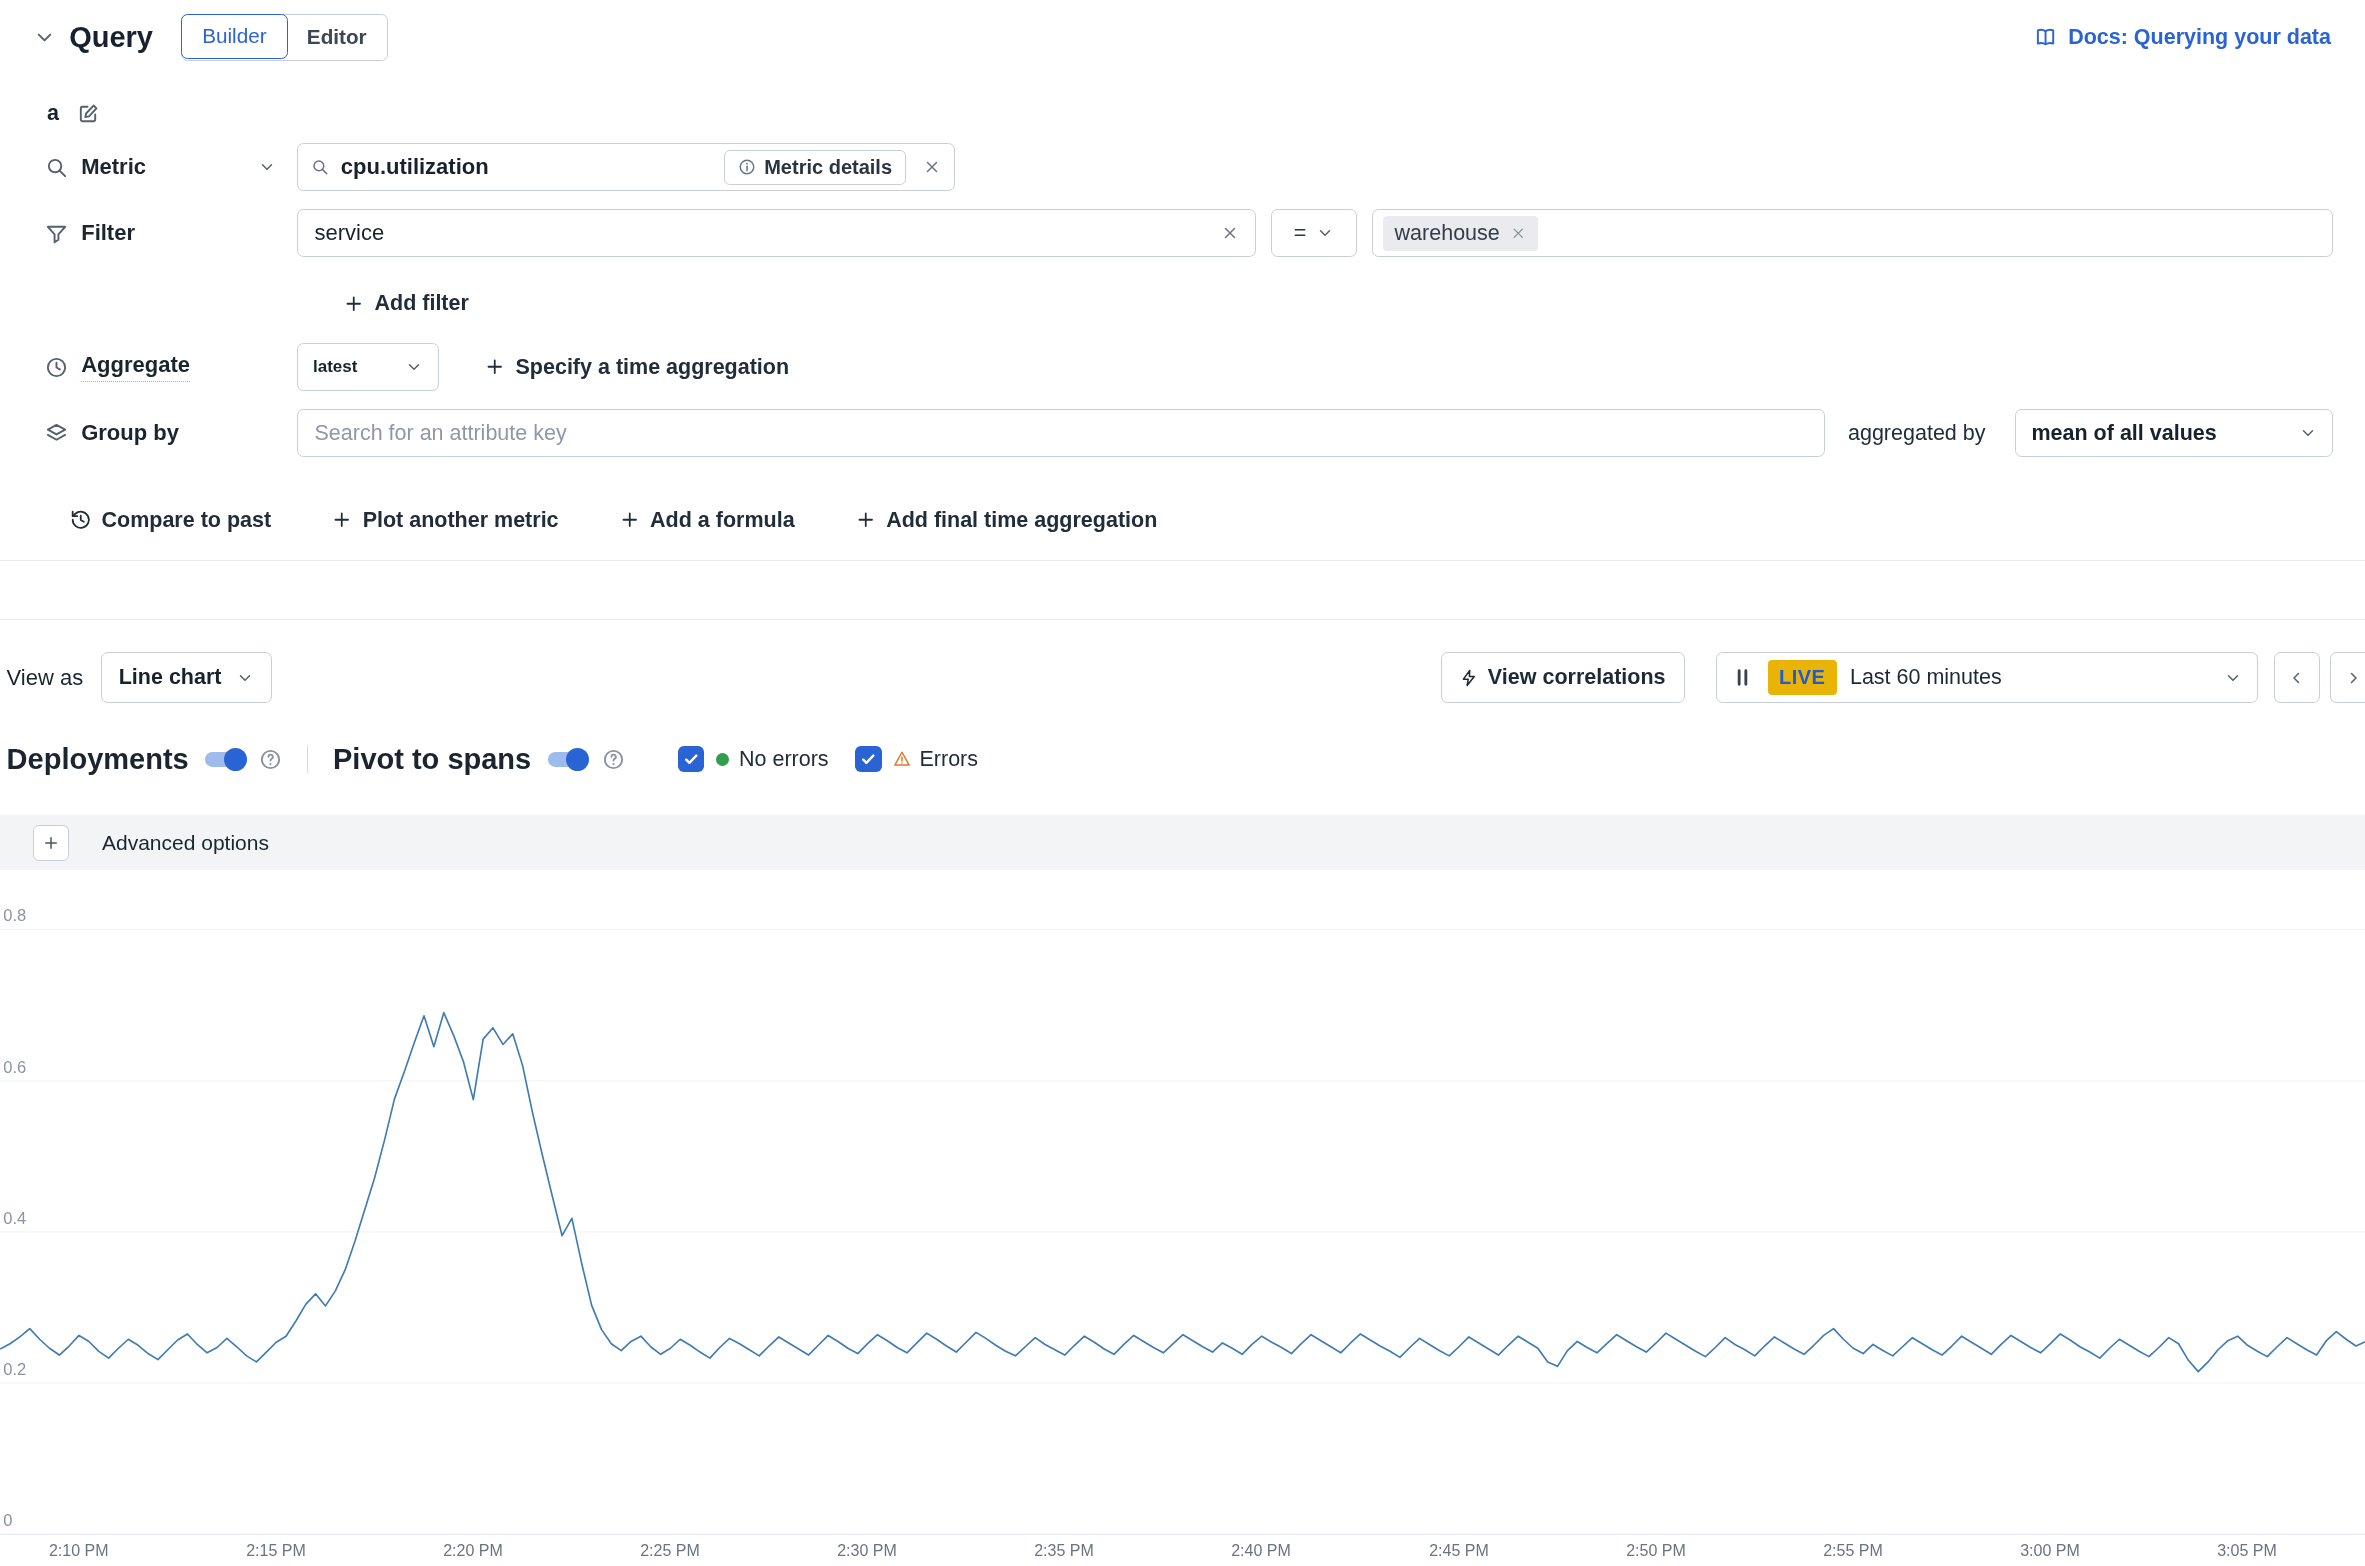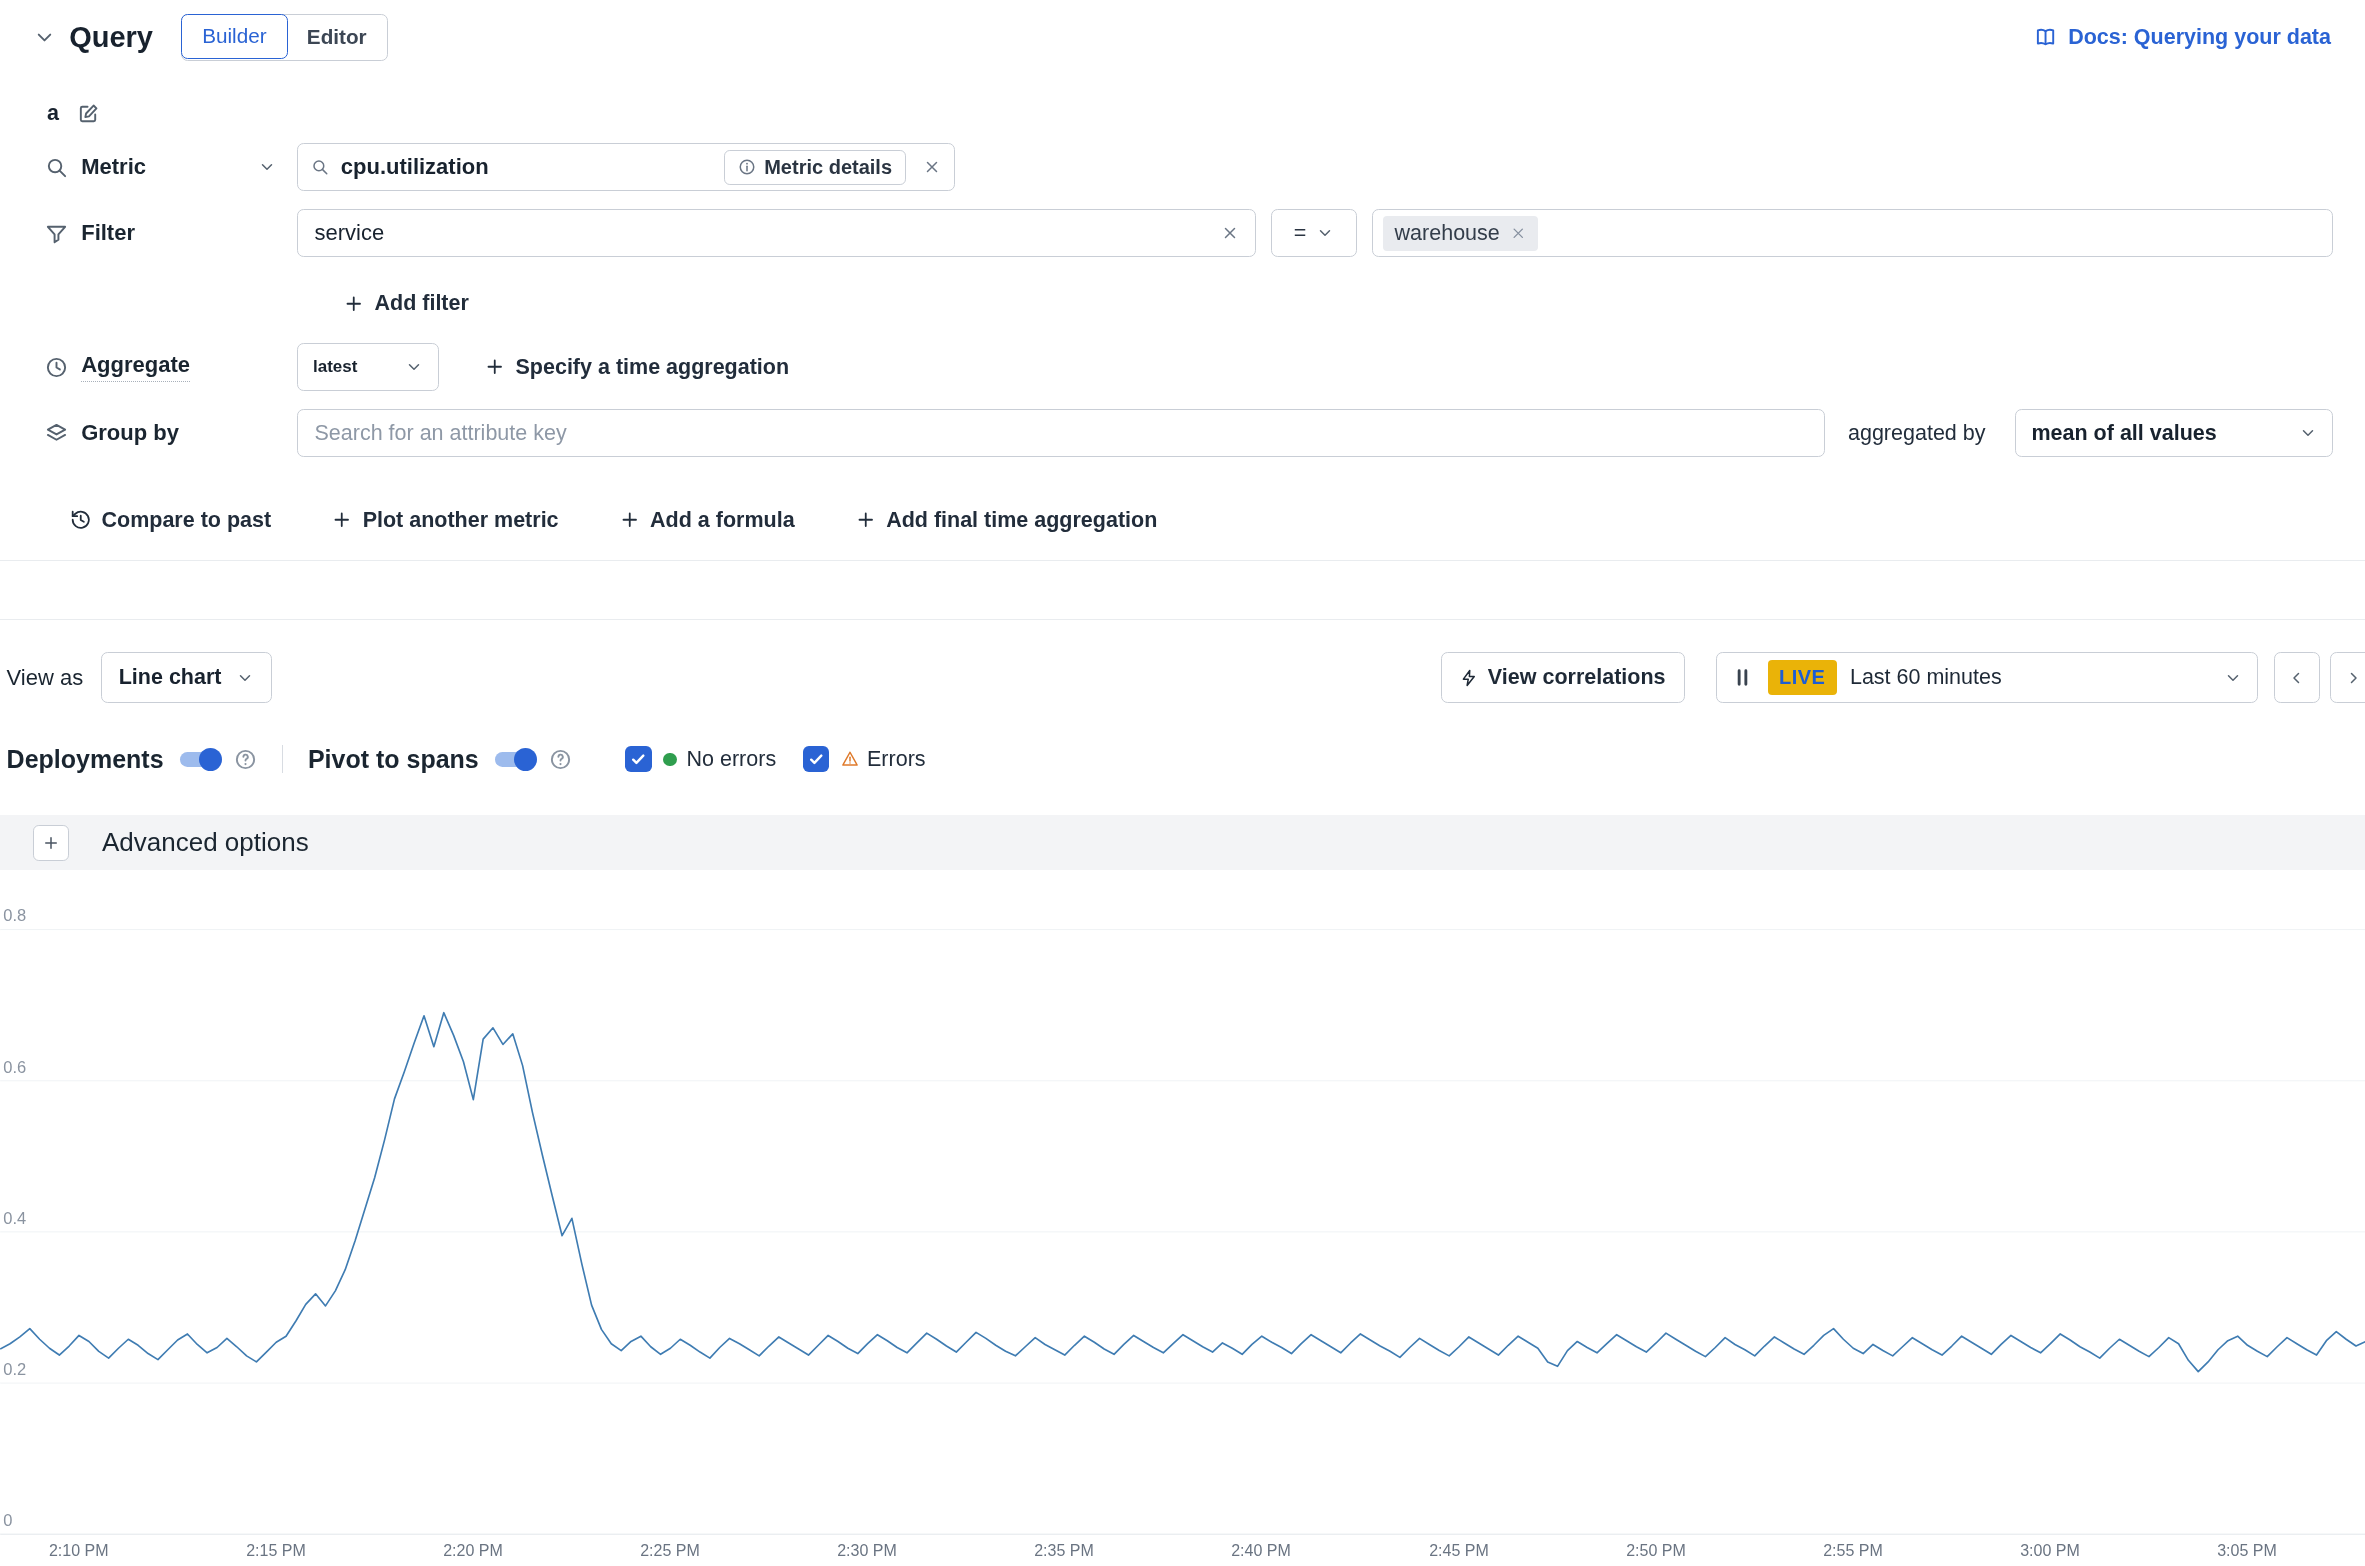--- a/index.html
+++ b/index.html
@@ -78,35 +78,35 @@
   .pause-btn{width:51px;display:flex;justify-content:center;background:none;border:none;color:#39434f}
   .live-badge{background:#eab308;color:#1c5dd4;font-weight:700;font-size:20px;padding:5.8px 11.6px;border-radius:4.1px;letter-spacing:0.4px}
   .range-label{margin-left:13.2px;font-size:21.5px;color:#1e2936}
   .live-caret{margin-left:auto;color:var(--muted);background:none;border:none;display:flex}
   .nav-btn{width:46px;height:51px;border:0.8px solid var(--border);border-radius:6.6px;background:#fff;display:flex;align-items:center;justify-content:center;color:var(--muted)}
   .prev{margin-left:16.5px}
   .next{margin-left:10px;margin-right:-10px}
 
   
   .togglebar{display:flex;align-items:center;margin-top:35px;height:40px;padding-left:6.6px}
-  .tlabel{font-weight:700;font-size:25px;color:#1a2530}
+  .tlabel{font-weight:700;font-size:29px;color:#1a2530}
   .toggle{width:39px;height:15px;border-radius:7.4px;background:#9dbbed;position:relative;margin:0 15px 0 16.5px;border:none}
   .toggle::after{content:'';position:absolute;right:-2.5px;top:-4.1px;width:23px;height:23px;border-radius:50%;background:var(--accent)}
   .help-btn{background:none;border:none;color:#8a94a1;display:flex}
   .vdiv{width:0.8px;height:28px;background:#d8dce2;margin:0 25px}
   .checkbox{width:26.5px;height:26.5px;border-radius:5.8px;background:var(--accent);border:none;display:flex;align-items:center;justify-content:center;margin-left:53px}
   .checkbox.second{margin-left:26.5px}
   .dot{width:13.2px;height:13.2px;border-radius:50%;background:#2f9e4e;margin:0 10px 0 11.6px}
   .warn-ic{color:#df7a2b;margin:0 8.3px 0 11.6px}
   .cblabel{font-size:21.5px;color:#222d3b}
 
   
   .advbar{margin-top:36px;height:55px;background:#f3f4f6;display:flex;align-items:center;padding-left:33px;gap:33px}
   .adv-plus{width:36px;height:36px;background:#fff;border:0.8px solid var(--border);border-radius:5.8px;display:flex;align-items:center;justify-content:center;color:#4a5462;font-size:23px;line-height:1}
-  .adv-label{font-size:26px;color:#1a2530}
+  .adv-label{font-size:21px;color:#1a2530}
 
   
   .chart{position:relative;height:713px;width:2366px}
   .chart svg{position:absolute;left:0;top:0}
   .ylab{position:absolute;font-size:16.5px;color:#8a93a0}
   .xlab{position:absolute;top:672px;width:132px;text-align:center;font-size:16px;color:#6a7482}
   .tzlab{position:absolute;top:695px;width:132px;text-align:center;font-size:14px;color:#9aa3af}
 </style>
 </head>
 <body>

